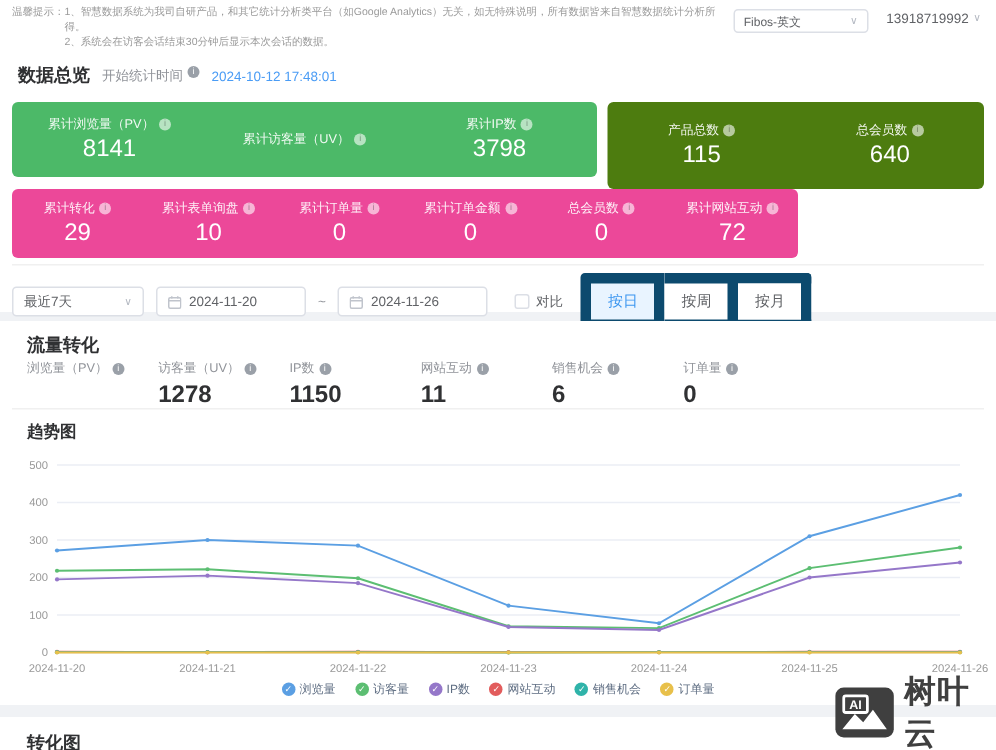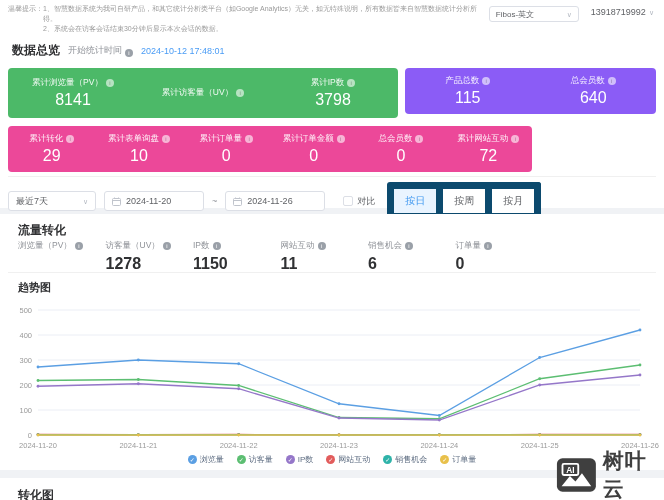--- a/index.html
+++ b/index.html
@@ -16,31 +16,31 @@
   .chev{color:#b4b9c2;font-size:7px;line-height:1}
 
   
   .panel{position:absolute;left:0;width:664px;background:#fff}
   #panel-overview{top:32px;height:176px}
   #panel-traffic{top:214px;height:256px}
   #panel-next{top:478px;height:22px}
 
   .ov-header{position:absolute;top:10px;left:12px;display:flex;align-items:center;gap:8px}
   .sec-title{font-size:12px;font-weight:bold;color:#303133}
-  .ov-start-label{font-size:9px;color:#909399;display:flex;align-items:flex-end;gap:3px}
+  .ov-start-label{font-size:9px;color:#909399;display:flex;align-items:flex-start;gap:3px}
   .ov-start-time{font-size:9px;color:#4a9cf5}
 
   .info-icon{display:inline-flex;width:8px;height:8px;border-radius:50%;font-size:6px;line-height:1;align-items:center;justify-content:center;font-style:normal;flex:0 0 auto}
   .gray-i{background:#9aa0a8;color:#fff}
   .card .info-icon{background:rgba(255,255,255,.6);color:rgba(0,0,0,.35)}
 
   .cards-row1{position:absolute;left:8px;top:36px;width:648px;display:flex;gap:7px}
   .card{border-radius:4px;display:flex;align-items:center}
   .card.green{background:#4cb968;flex:0 0 390px;height:50px}
-  .card.teal{background:#8b5cf6;flex:1;height:46px}
+  .card.teal{background:#4d7c0f;flex:1;height:58px}
   .card.red{position:absolute;left:8px;top:94px;width:524px;height:46px;box-sizing:border-box;background:#ec4899}
 
   .cmetric{flex:1;text-align:center;color:#fff}
   .cmetric .m-label{font-size:8.5px;color:rgba(255,255,255,.92);display:flex;justify-content:center;align-items:center;gap:3px}
   .cmetric .m-value{font-size:16px;margin-top:2px}
 
   .divider{position:absolute;left:8px;width:648px;height:1px;background:#f0f0f0}
 
   
   .filter-row{position:absolute;left:8px;top:150px;display:flex;align-items:center;gap:8px}

